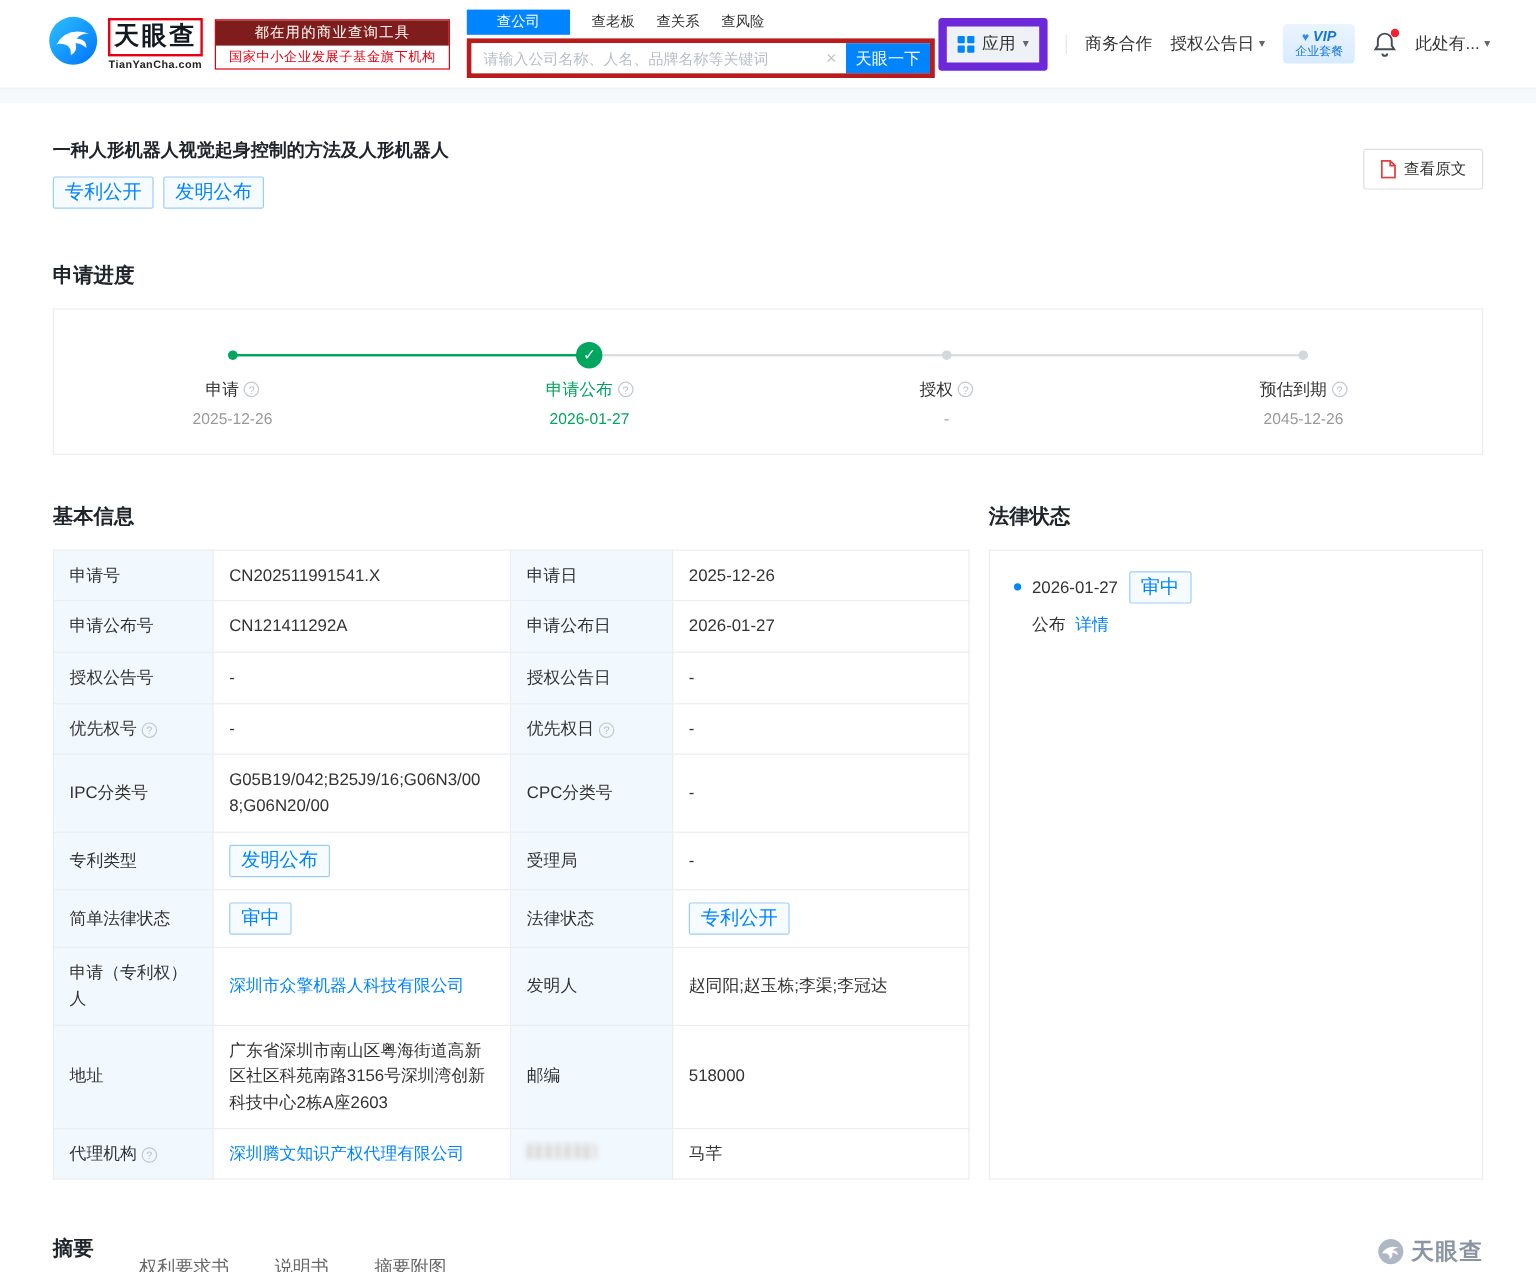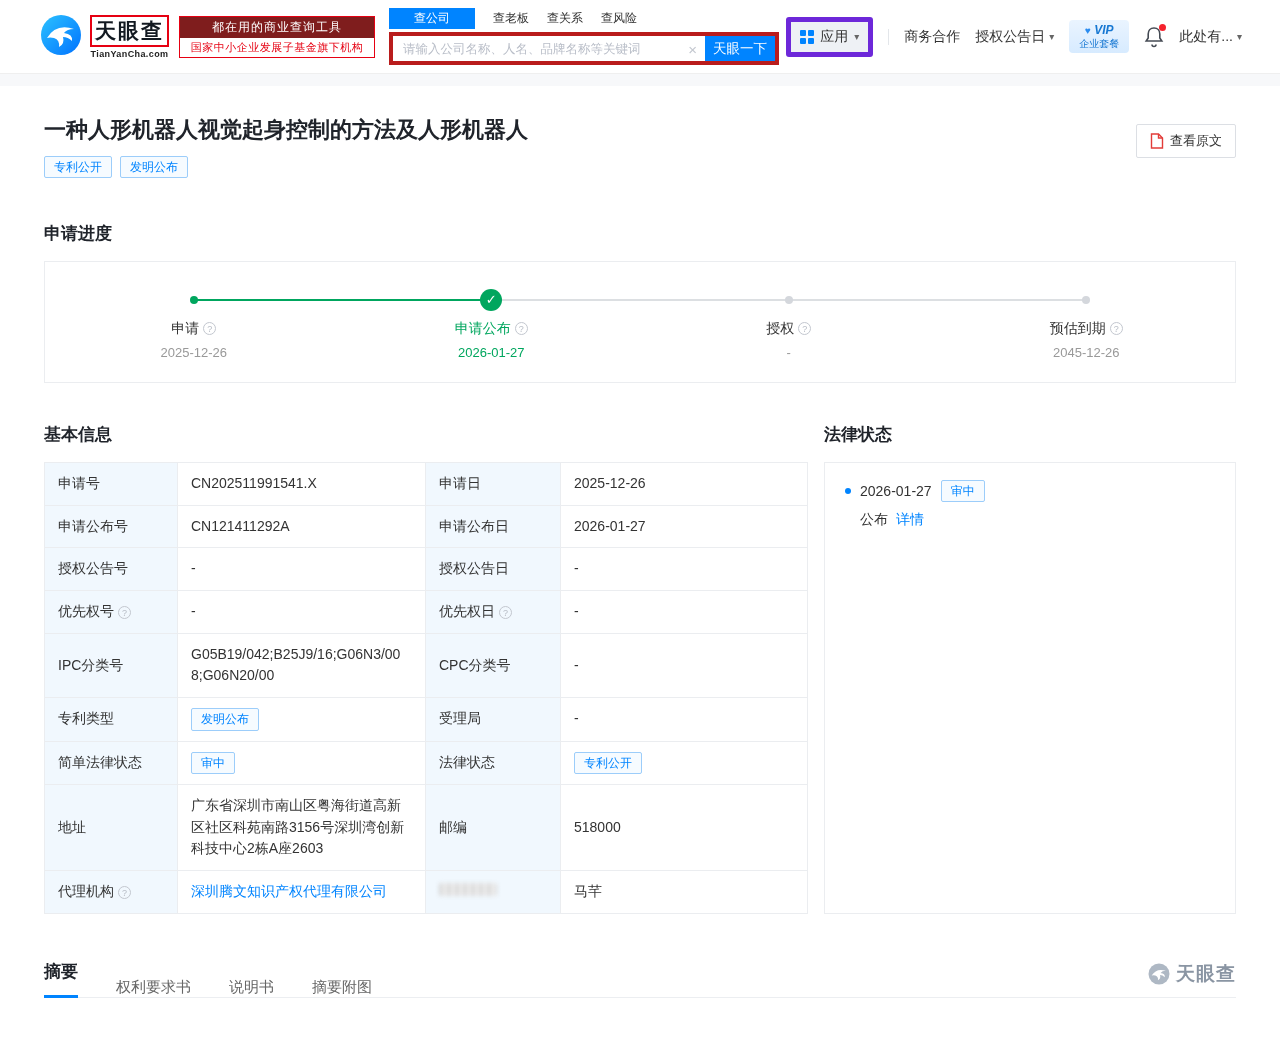--- a/index.html
+++ b/index.html
@@ -28,44 +28,44 @@
   .search-input-wrap input { width:100%; height:100%; border:none; outline:none;
     padding:0 26px 0 10px; font-size:12.5px; color:#333; font-family:inherit; }
   .search-input-wrap input::placeholder { color:#b9bec8; }
   .clear-x { position:absolute; right:8px; top:50%; transform:translateY(-50%);
     color:#c3c7cf; font-size:15px; cursor:pointer; line-height:1; }
   .search-btn { width:70px; background:#0084ff; color:#fff; border:none; font-size:13.5px;
     cursor:pointer; font-family:inherit; }
 
   .hnav { margin-left:auto; display:flex; align-items:center; gap:15px; font-size:14px; }
   .apps-btn { display:flex; align-items:center; gap:6px; background:#eef1f5;
-    border:5px solid #6d28d9; border-radius:3px; padding:6px 9px; font-size:14px; cursor:pointer; }
+    border:7px solid #6d28d9; border-radius:3px; padding:6px 9px; font-size:14px; cursor:pointer; }
   .grid-icon { display:grid; grid-template-columns:6px 6px; grid-template-rows:6px 6px; gap:2px; }
   .grid-icon i { background:#0084ff; border-radius:1px; }
   .caret { font-size:10px; color:#666; }
   .vdiv { width:1px; height:16px; background:#e3e6ea; }
   .hlink { cursor:pointer; color:#333; display:flex; align-items:center; gap:4px; }
   .vip-badge { background:linear-gradient(180deg,#eaf4ff,#d7ebff); border-radius:4px;
     padding:3px 10px; text-align:center; line-height:1.2; cursor:pointer; }
   .vip-l1 { color:#1677d2; font-size:12px; font-weight:bold; font-style:italic; }
   .vip-l1 .heart { font-style:normal; font-size:10px; color:#2a8cf0; }
   .vip-l2 { color:#1677d2; font-size:10px; }
   .bell-wrap { position:relative; cursor:pointer; display:flex; }
   .notif-dot { position:absolute; top:-2px; right:-2px; width:7px; height:7px;
     background:#f5222d; border-radius:50%; }
   .profile { cursor:pointer; display:flex; align-items:center; gap:4px; }
 
   .gray-strip { height:12px; background:#f7f8fa; }
 
   
   .main { padding:0 44px; }
   .title-block { position:relative; margin-top:30px; }
-  .patent-title { font-size:22px; font-weight:bold; color:#20242b; line-height:1.3; }
+  .patent-title { font-size:15px; font-weight:bold; color:#20242b; line-height:1.3; }
   .tag-row { display:flex; gap:8px; margin-top:11px; }
-  .tag { display:inline-block; font-size:12px; color:#0084ff; border:1px solid #9ccdfa;
+  .tag { display:inline-block; font-size:16px; color:#0084ff; border:1px solid #9ccdfa;
     background:#f6fbff; padding:3px 9px; border-radius:2px; line-height:1.2; }
   .view-orig { position:absolute; right:0; top:8px; display:flex; align-items:center; gap:6px;
     border:1px solid #dcdfe4; border-radius:2px; padding:7px 13px; font-size:13px; color:#333;
     background:#fff; cursor:pointer; font-family:inherit; }
 
   .sec-title { font-size:17px; font-weight:bold; color:#20242b; }
   .progress-sec { margin-top:44px; }
   .progress-card { border:1px solid #ebedf0; margin-top:16px; padding:26px 0 22px; }
   .tl { position:relative; }
   .tl-line { position:absolute; left:12.5%; right:12.5%; top:11px; height:2px; background:#dcdfe2; }
@@ -314,20 +314,27 @@
         </tr>
         <tr>
           <td class="lbl">简单法律状态</td>
           <td>
             <span class="tag">审中</span></td>
           <td class="lbl">法律状态</td>
           <td>
             <span class="tag">专利公开</span></td>
         </tr>
         <tr>
+          <td class="lbl">申请（专利权）人</td>
+          <td>
+            <a class="blue">深圳市众擎机器人科技有限公司</a></td>
+          <td class="lbl">发明人</td>
+          <td>赵同阳;赵玉栋;李渠;李冠达</td>
+        </tr>
+        <tr>
           <td class="lbl">地址</td>
           <td>广东省深圳市南山区粤海街道高新区社区科苑南路3156号深圳湾创新科技中心2栋A座2603</td>
           <td class="lbl">邮编</td>
           <td>518000</td>
         </tr>
         <tr>
           <td class="lbl">
             <span>代理机构</span>
             <span class="info-i">?</span></td>
           <td>

